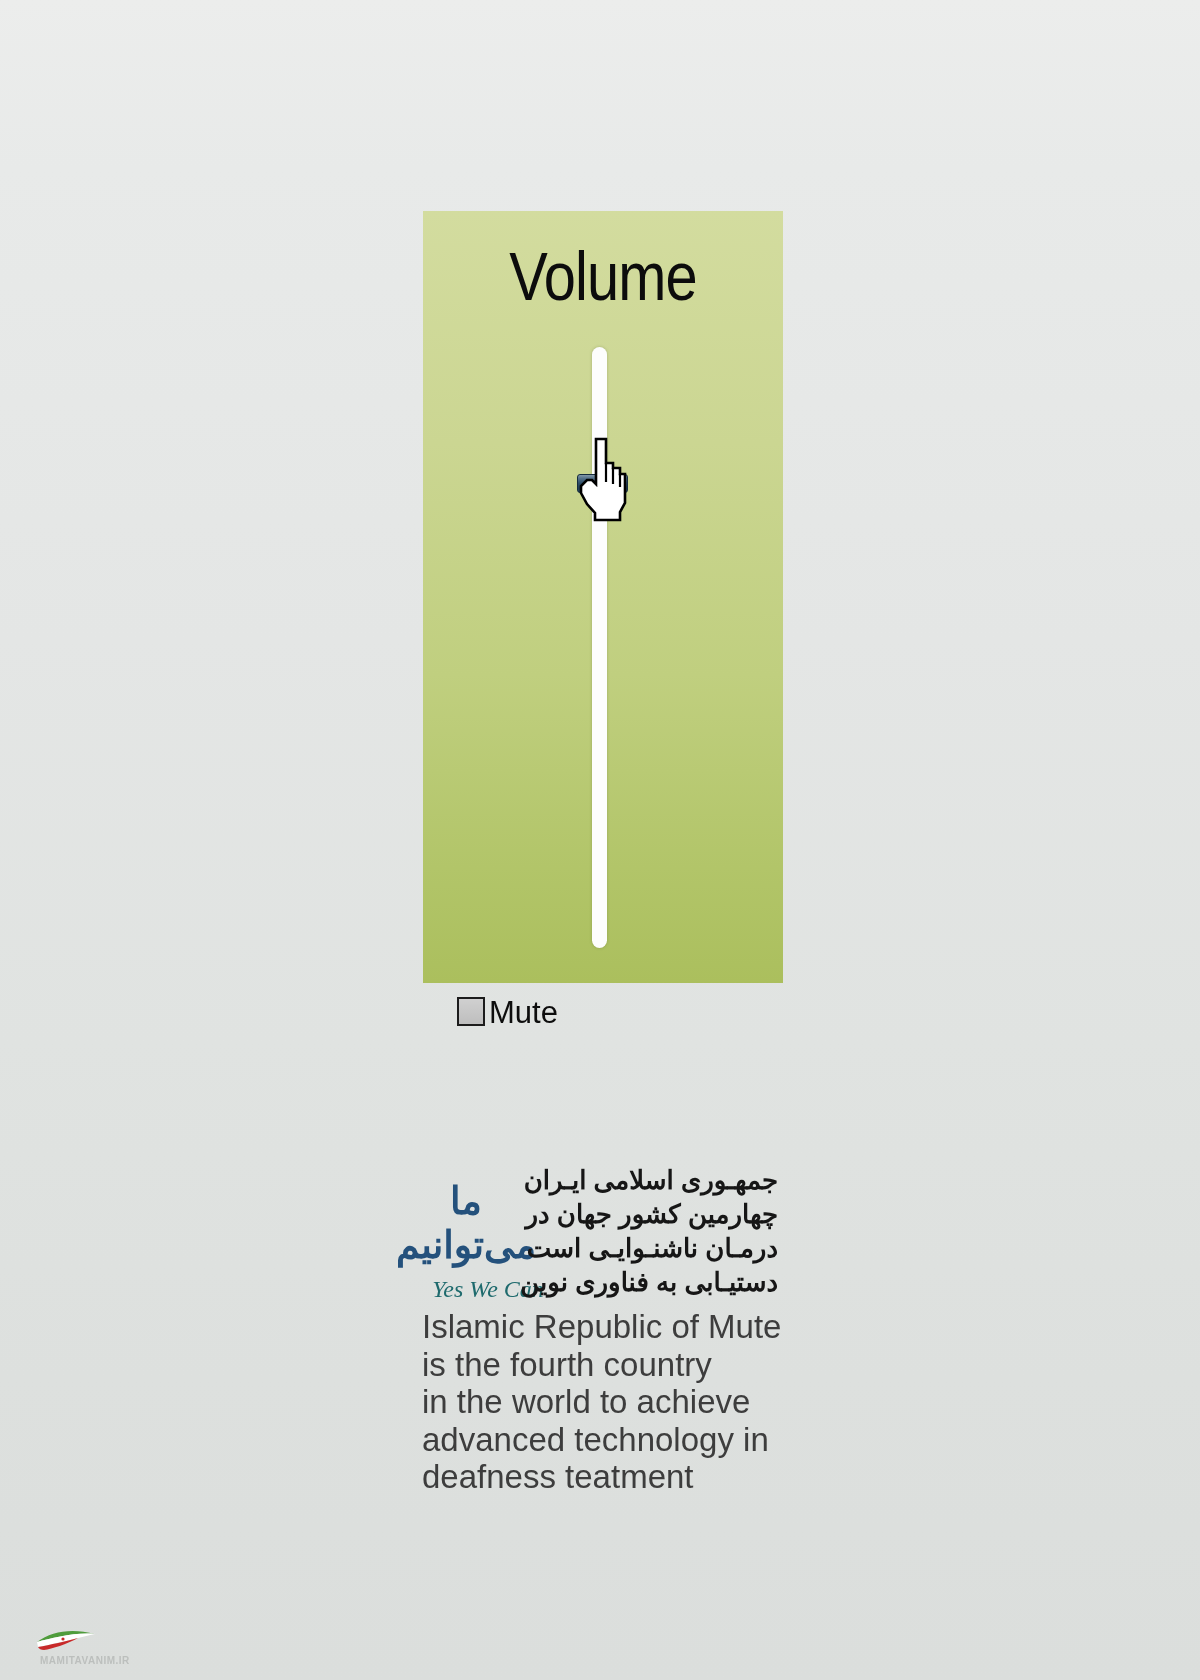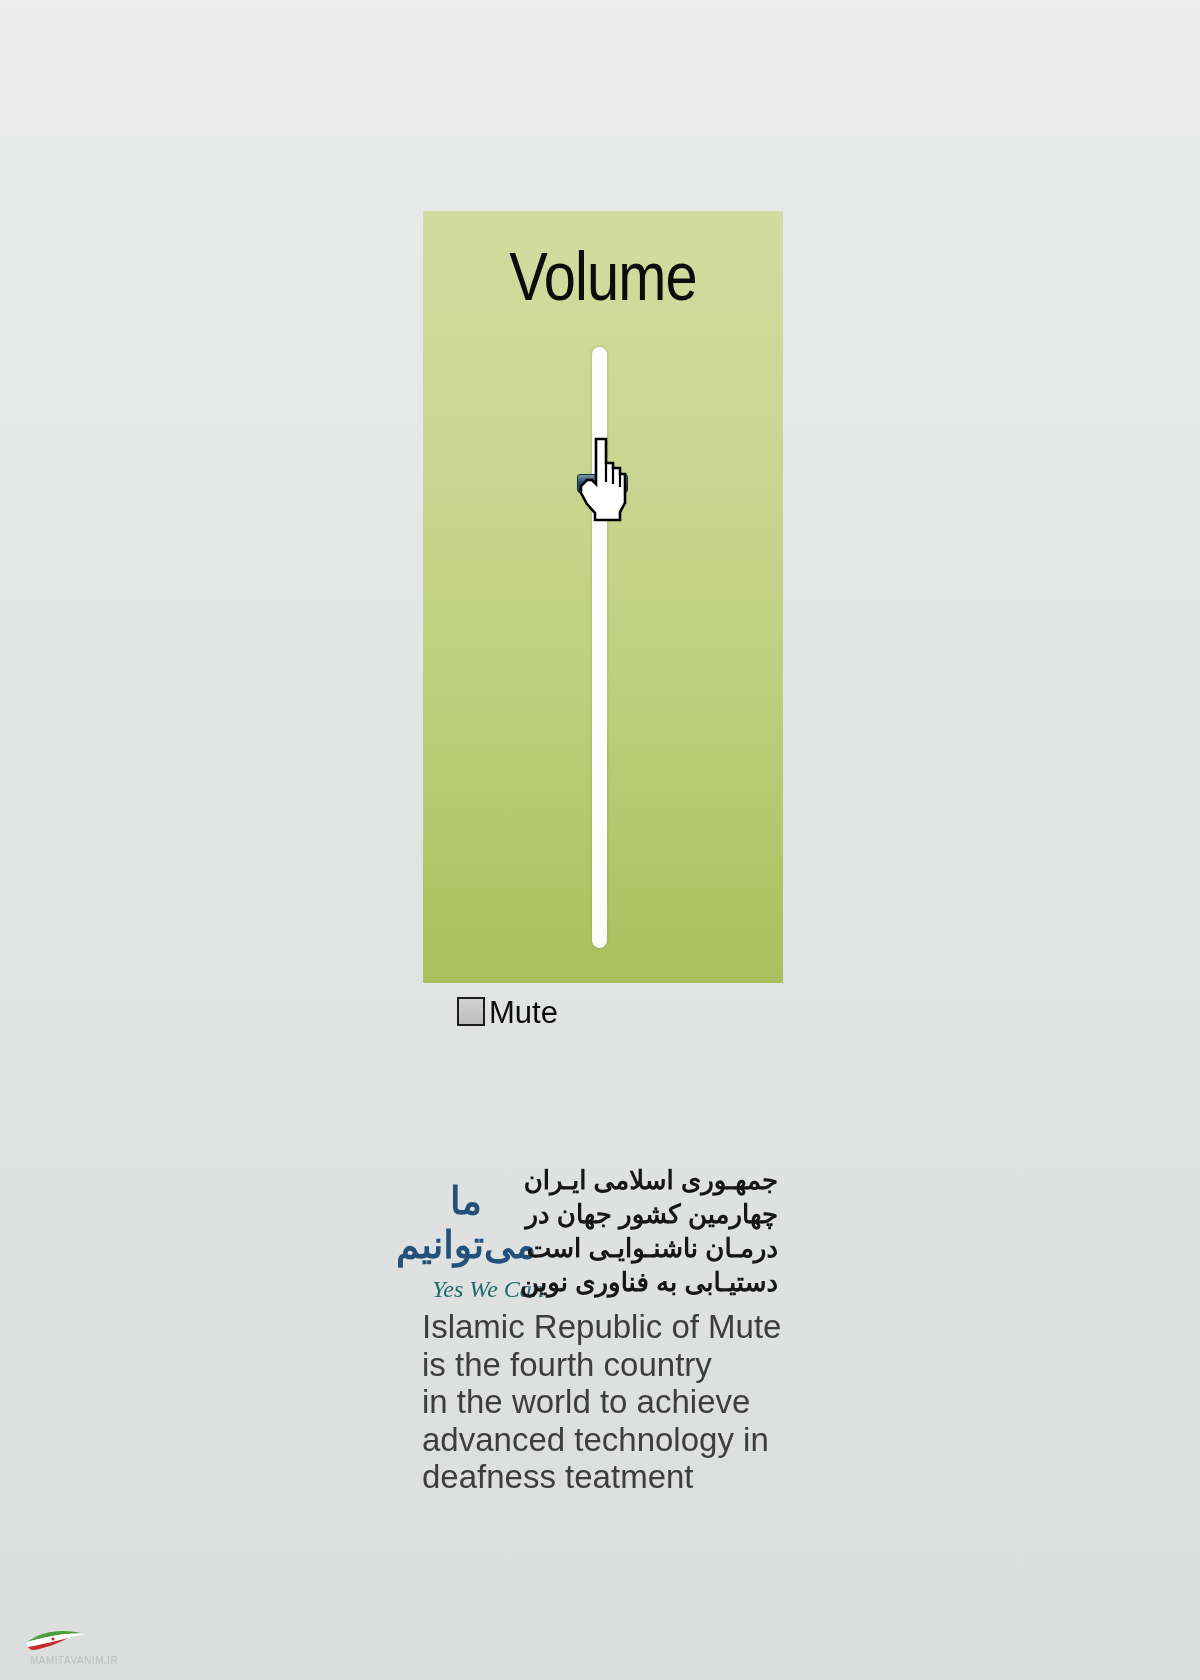--- a/index.html
+++ b/index.html
@@ -61,21 +61,21 @@
     direction:rtl; text-align:right;
     font-size:26px; font-weight:bold; color:#161616; line-height:34px;
   }
   .persian-block .pline { height:34px; }
   .english-block {
     position:absolute; left:422px; top:1308px; width:420px;
     font-size:33px; color:#3d3d3d; line-height:37.5px;
   }
 
   
-  .watermark { position:absolute; left:26px; top:1628px; width:120px; }
+  .watermark { position:absolute; left:36px; top:1628px; width:120px;font-weight:bold; }
   .watermark .flag { display:block; width:62px; height:26px; }
   .watermark .site {
     font-size:10px; letter-spacing:.5px; color:#bcbfbd; margin-top:1px; margin-left:4px;
   }
 </style>
 </head>
 <body>
 
 <div class="canvas">
 

